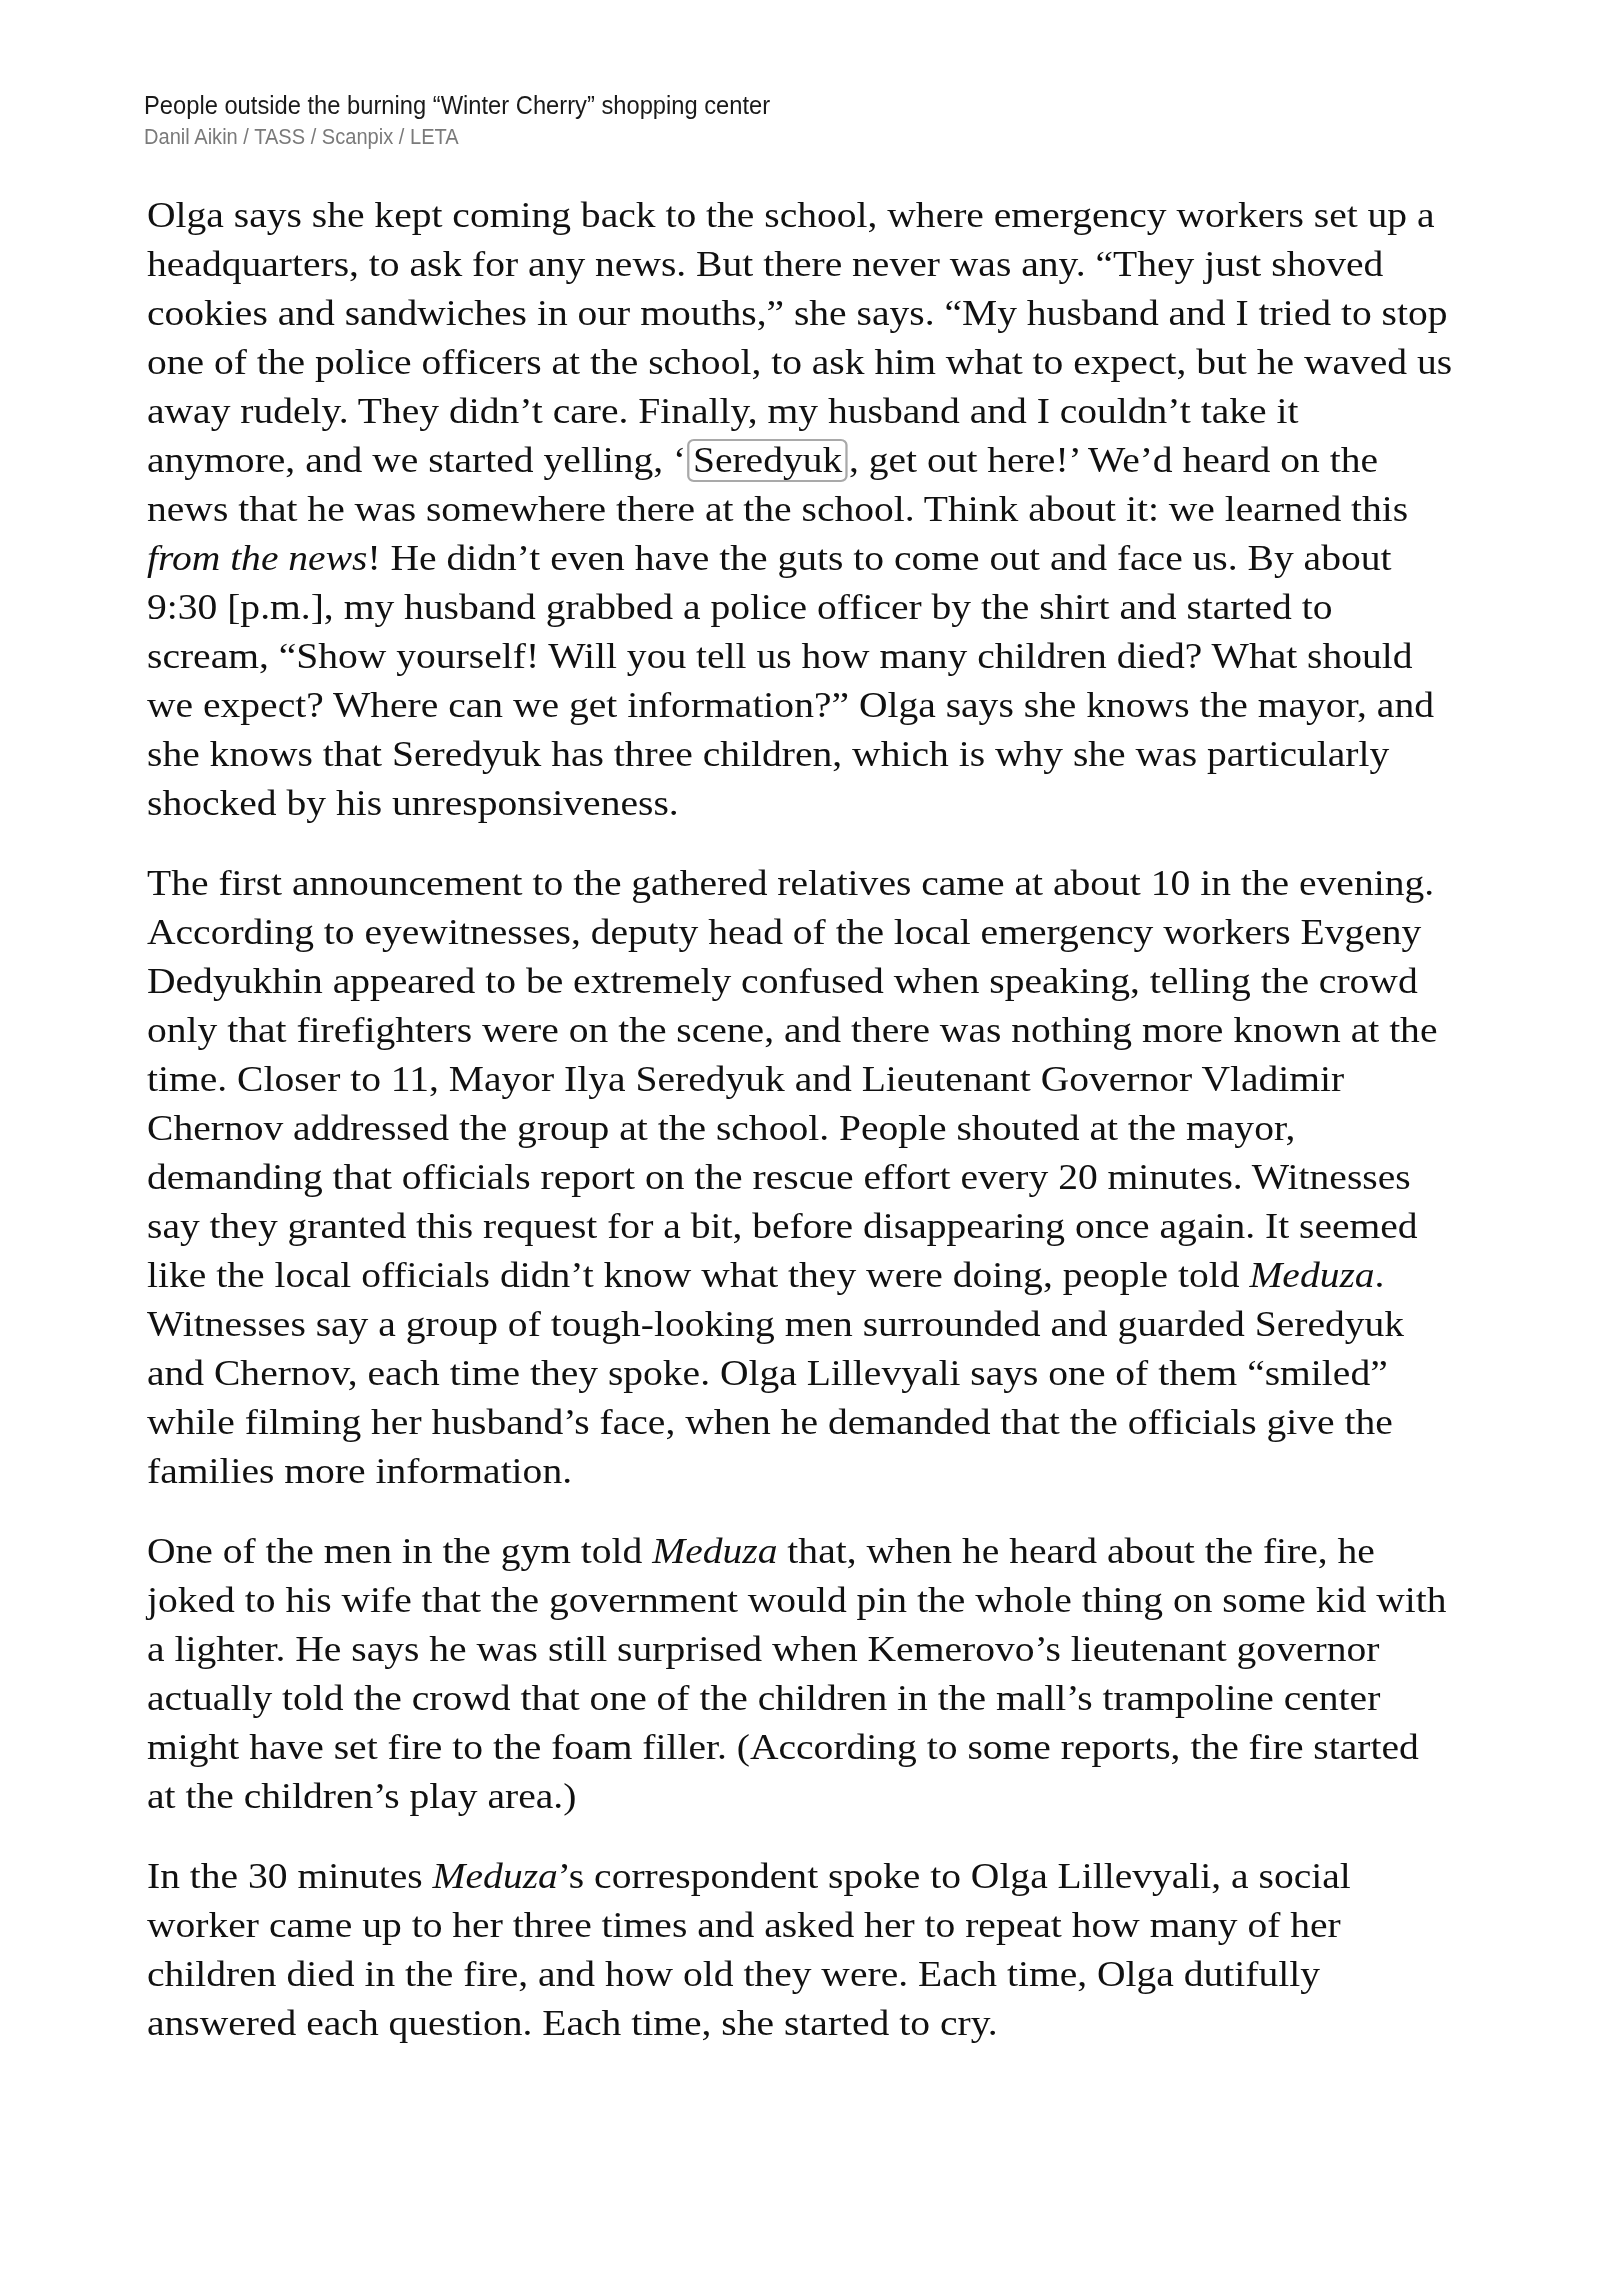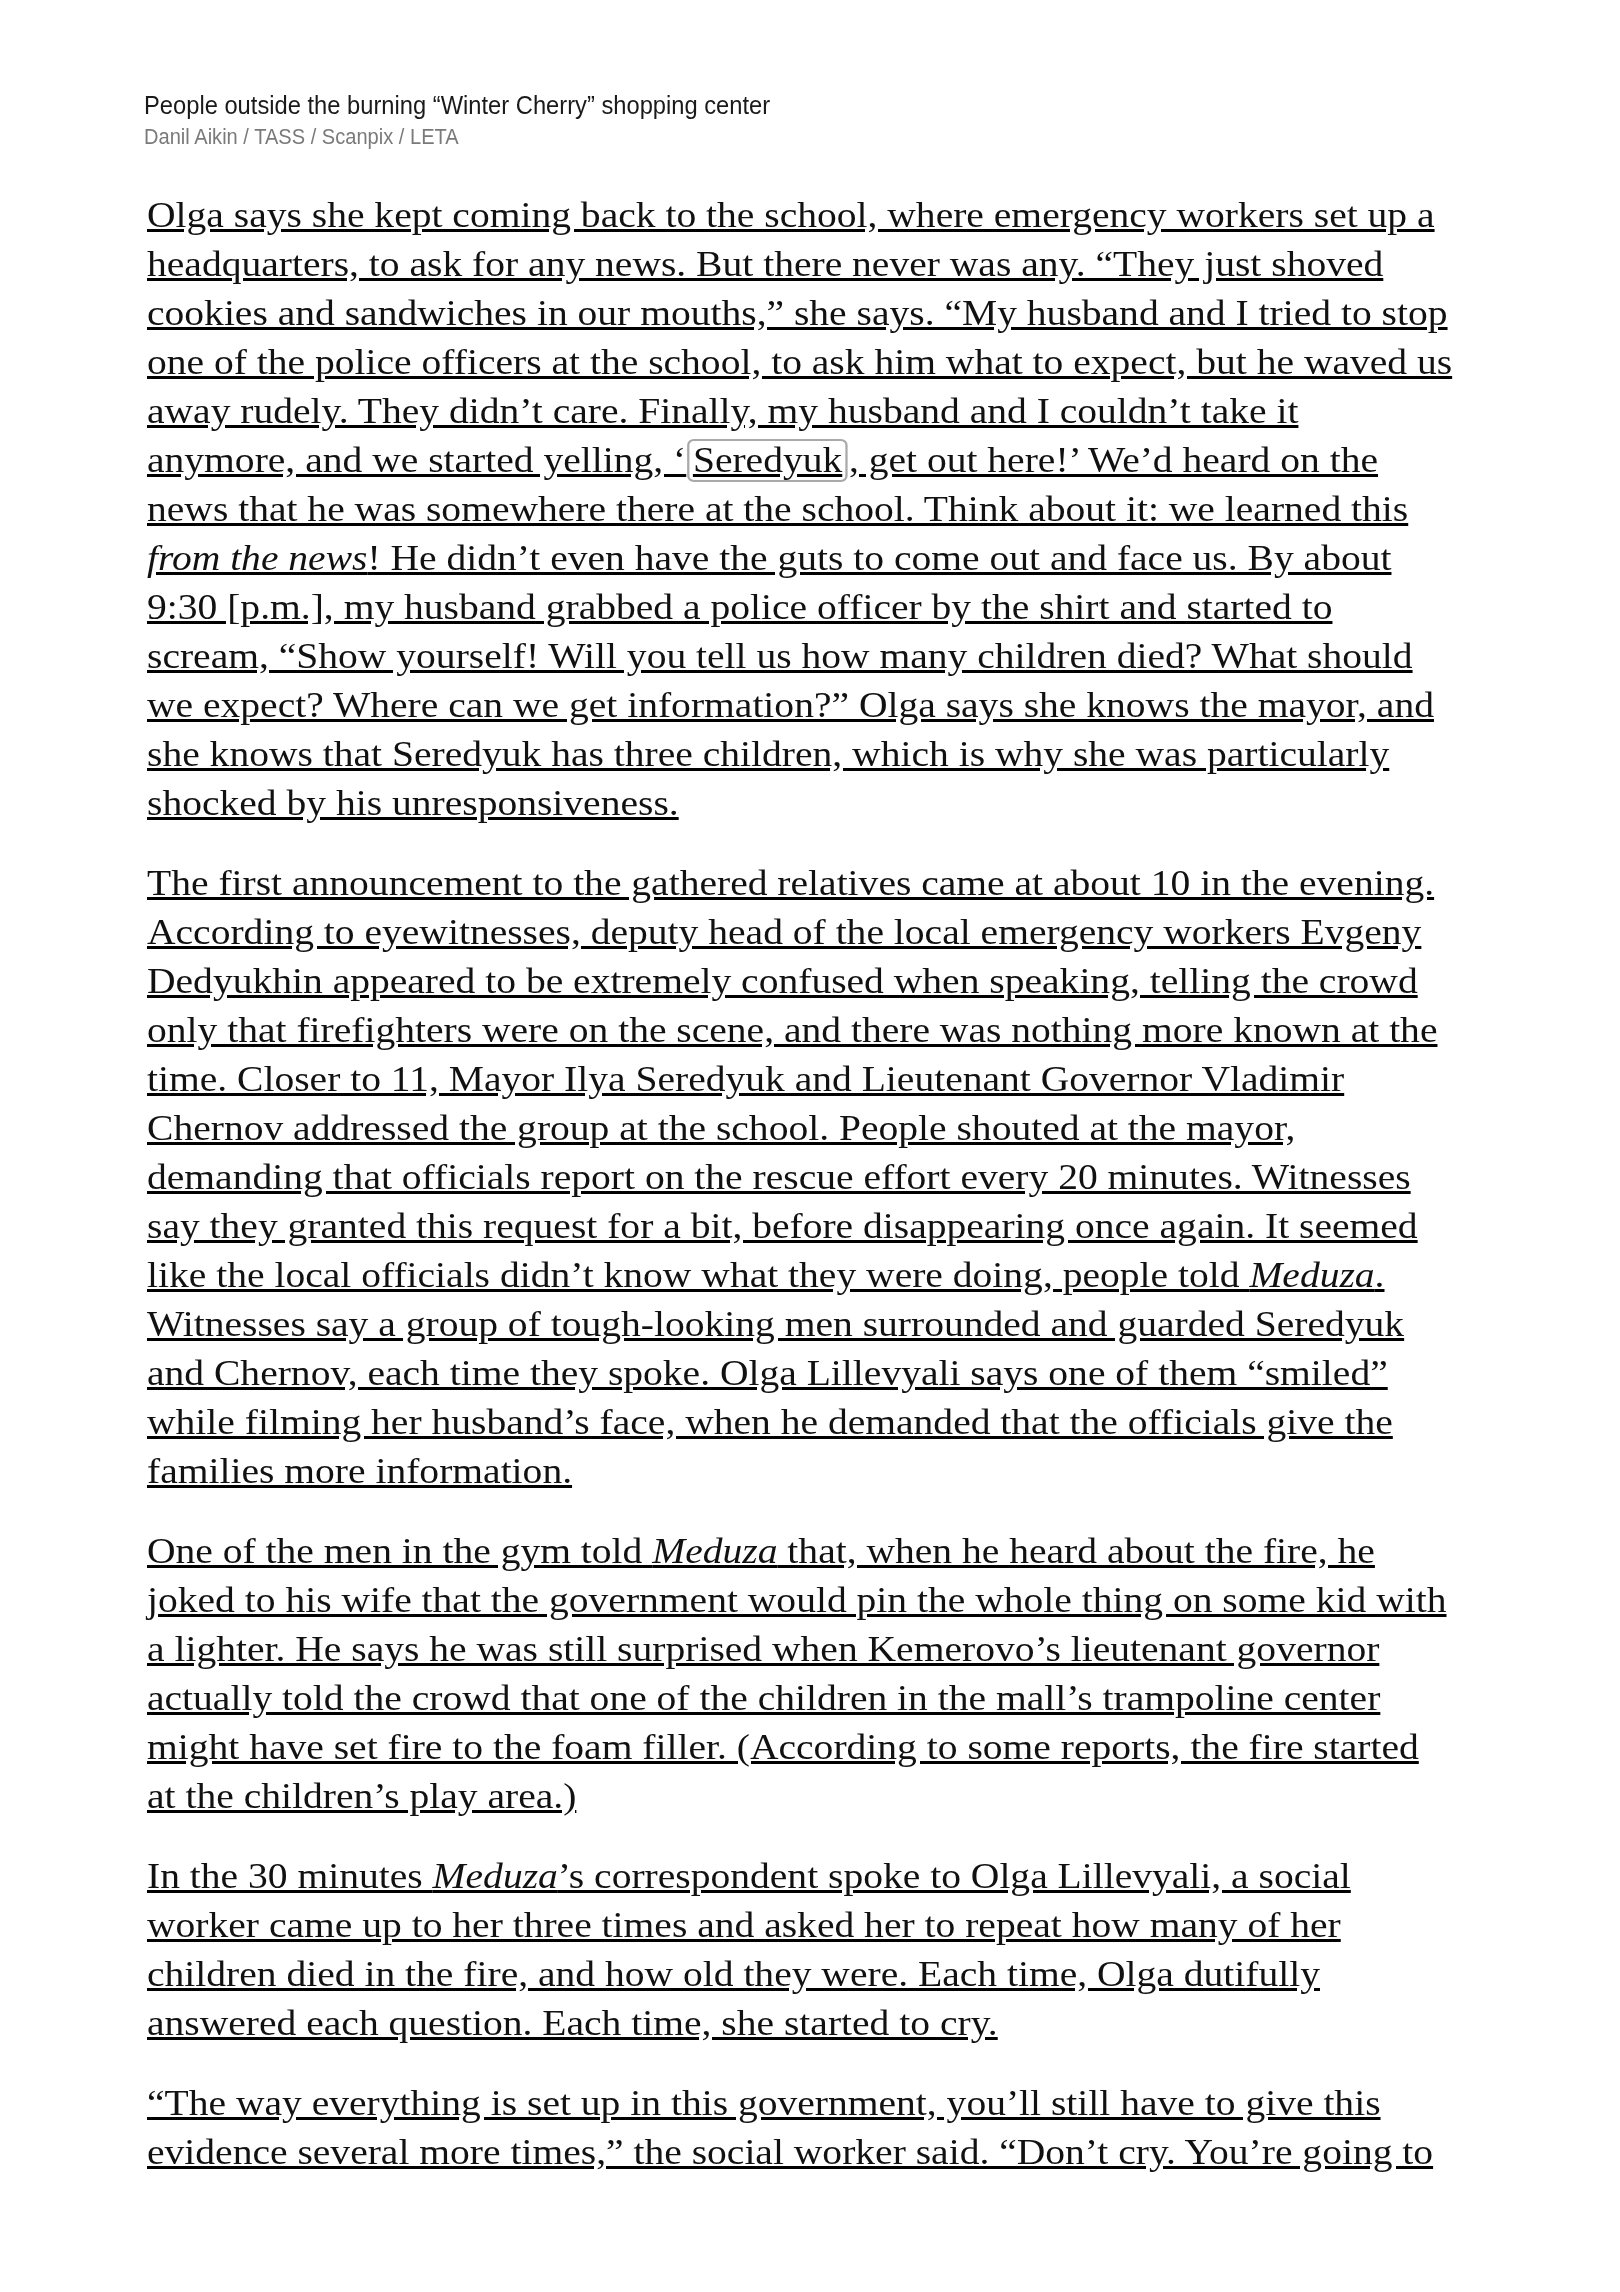--- a/index.html
+++ b/index.html
@@ -8,21 +8,21 @@
   .caption {
     font-family: "Liberation Sans", sans-serif; font-size: 25.5px; color: #1a1a1a;
     white-space: nowrap; transform: scaleX(0.93); transform-origin: left center;
     line-height: 31px;
   }
   .credit {
     font-family: "Liberation Sans", sans-serif; font-size: 21.6px; color: #7a7a7a;
     white-space: nowrap; transform: scaleX(0.93); transform-origin: left center;
     line-height: 27.4px; margin-top: 2px;
   }
-  .article { position: absolute; left: 147px; top: 191px; width: 1353px; text-decoration: underline; }
+  .article { position: absolute; left: 147px; top: 191px; width: 1353px; }
   .para { margin: 0 0 31px 0; }
   .line {
     font-family: "Liberation Serif", serif; font-size: 35px; color: #111111;
     line-height: 49px; height: 49px; white-space: nowrap;
     transform-origin: left center; transform: scaleX(1.13);
   }
   .line em { font-style: italic; }
   .boxed {
     border: 2px solid #a9a9a9; border-radius: 5.9px; padding: 0 2.9px;
     margin: 0 1px;
@@ -74,18 +74,14 @@
       <div class="line"><span>actually told the crowd that one of the children in the mall’s trampoline center</span></div>
       <div class="line"><span>might have set fire to the foam filler. (According to some reports, the fire started</span></div>
       <div class="line"><span>at the children’s play area.)</span></div>
     </div>
     <div class="para">
       <div class="line"><span>In the 30 minutes </span><em>Meduza</em><span>’s correspondent spoke to Olga Lillevyali, a social</span></div>
       <div class="line"><span>worker came up to her three times and asked her to repeat how many of her</span></div>
       <div class="line"><span>children died in the fire, and how old they were. Each time, Olga dutifully</span></div>
       <div class="line"><span>answered each question. Each time, she started to cry.</span></div>
     </div>
-    <div class="para">
-      <div class="line"><span>“The way everything is set up in this government, you’ll still have to give this</span></div>
-      <div class="line"><span>evidence several more times,” the social worker said. “Don’t cry. You’re going to</span></div>
-    </div>
   </div>
 
 
 </body></html>

